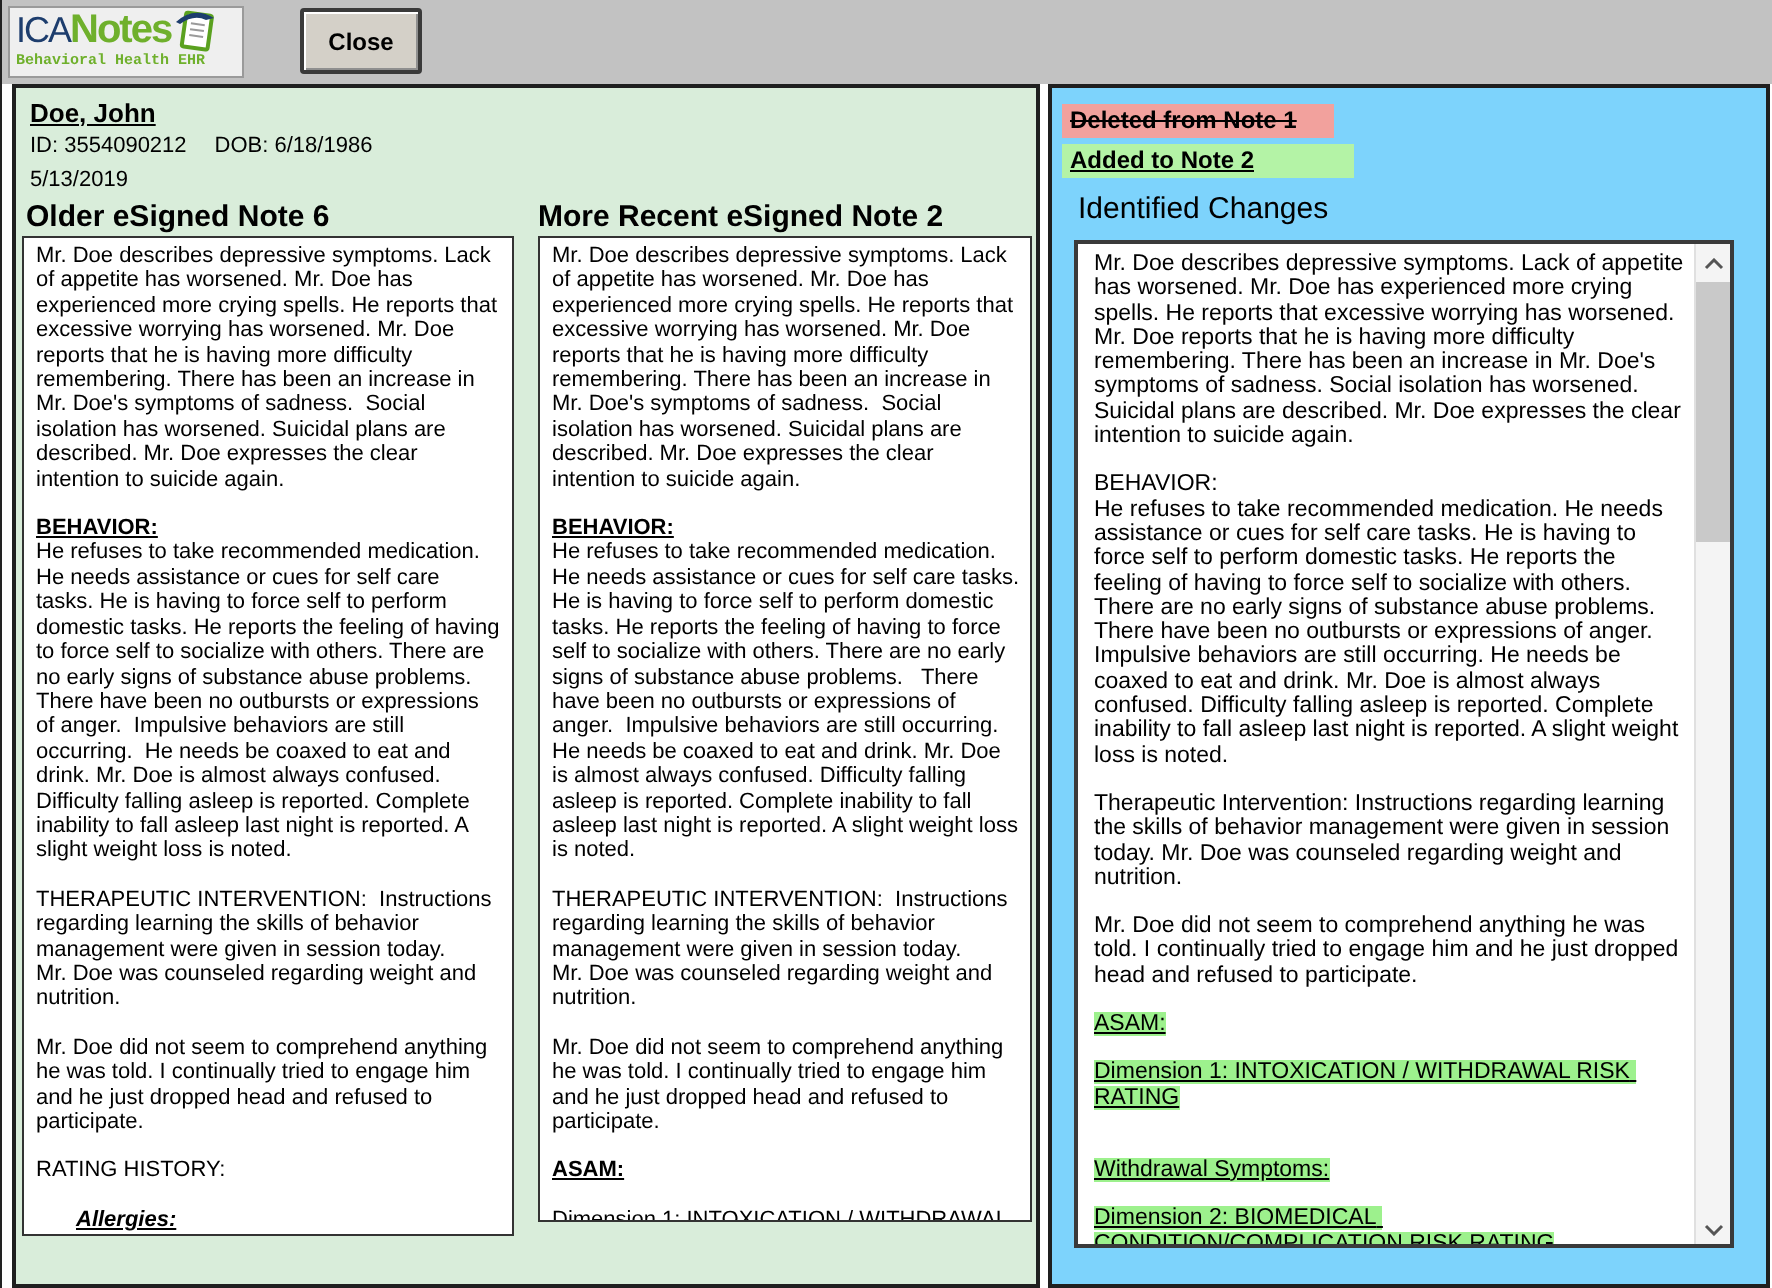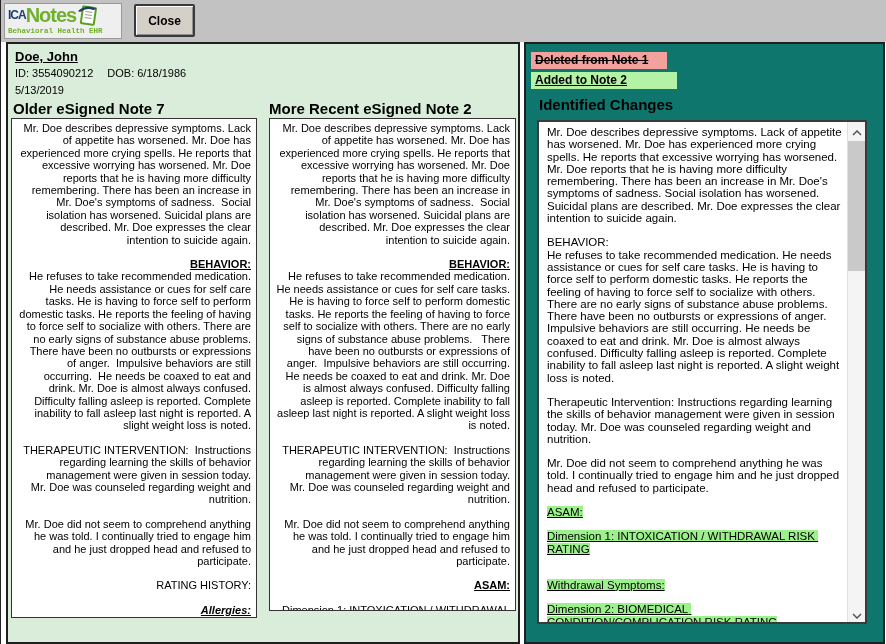--- a/index.html
+++ b/index.html
@@ -13,66 +13,66 @@
   .topbar{
     position:absolute;left:0;top:0;width:886px;height:42px;
     background:var(--topbar-bg,#c2c2c2);
   }
   .logo{
     position:absolute;left:3px;top:3px;width:118px;height:36px;
     background:#efefef;border:1px solid #9a9a9a;box-sizing:border-box;
     padding:1px 2px 0 3px;overflow:hidden;
   }
   .logo-row{display:flex;align-items:flex-start;line-height:20px;height:21px;}
-  .logo-ica{color:var(--logo-blue,#1d3d6d);font-weight:bold;font-size:12px;letter-spacing:-1px;}
+  .logo-ica{color:var(--logo-blue,#1d3d6d);font-weight:normal;font-size:18px;letter-spacing:-1px;}
   .logo-notes{color:var(--logo-green,#6fb02c);font-weight:bold;font-size:20px;letter-spacing:-1px;}
   .logo-doc{margin-left:1px;margin-top:0;}
   .logo-tagline{color:var(--logo-green,#6fb02c);font-size:7.5px;font-weight:bold;margin-top:1px;letter-spacing:0;font-family:Liberation Mono, monospace;}
   .close-btn{
-    position:absolute;left:133px;top:4px;width:61px;height:33px;
+    position:absolute;left:149px;top:4px;width:61px;height:33px;
     background:#d4d0c8;border:2px solid #3a3a3a;border-radius:2px;
     box-shadow:inset 1px 1px 0 #ffffff, inset -1px -1px 0 #8f8f8f;
     font-family:"Liberation Sans", sans-serif;
     font-size:12px;font-weight:bold;color:#000;cursor:pointer;
   }
   
   .left-panel{
     position:absolute;left:5px;top:42px;width:514px;height:602px;
-    background:var(--panel-green,#d9edda);border:2px solid #1f1f1f;box-sizing:border-box;text-align:right;
+    background:var(--panel-green,#d9edda);border:2px solid #1f1f1f;box-sizing:border-box;
   }
   .patient-name{position:absolute;left:7px;top:5px;font-size:13px;font-weight:bold;text-decoration:underline;color:#000;}
   .patient-line1{position:absolute;left:7px;top:23px;font-size:11px;color:#000;}
   .patient-line1 .sp{display:inline-block;width:14px;}
   .patient-date{position:absolute;left:7px;top:40px;font-size:11px;color:#000;}
   .col-title{position:absolute;top:56px;font-size:15px;font-weight:bold;color:#000;}
   .col-title.c1{left:5px;}
   .col-title.c2{left:261px;}
   .note-box{
     position:absolute;background:#ffffff;border:1px solid #333;box-sizing:border-box;
     font-size:11px;line-height:12.4px;color:#000;
     padding:3px 5px 3px 6px;overflow:hidden;
   }
   .note-box.b1{left:3px;top:74px;width:246px;height:500px;}
   .note-box.b2{left:261px;top:74px;width:247px;height:493px;}
   
   .right-panel{
     position:absolute;left:523px;top:42px;width:361px;height:602px;
-    background:#0f766e;border:2px solid #1f1f1f;box-sizing:border-box;
+    background:#7dd3fc;border:2px solid #1f1f1f;box-sizing:border-box;
   }
   .legend-deleted{
     position:absolute;left:5px;top:8px;width:136px;height:17px;line-height:17px;
     background:var(--deleted-bg,#f2a19d);color:#000;font-size:12px;font-weight:bold;
     text-decoration:line-through;padding-left:4px;box-sizing:border-box;
   }
   .legend-added{
     position:absolute;left:5px;top:28px;width:146px;height:17px;line-height:17px;
     background:var(--added-bg,#b4f3a6);color:#000;font-size:12px;font-weight:bold;
     text-decoration:underline;padding-left:4px;box-sizing:border-box;
   }
-  .changes-title{position:absolute;left:13px;top:52px;font-size:15px;font-weight:bold;color:#000;}
+  .changes-title{position:absolute;left:13px;top:52px;font-size:15px;font-weight:normal;color:#000;}
   .changes-box{
     position:absolute;left:11px;top:76px;width:330px;height:504px;
     border:2px solid #3a3a3a;box-sizing:border-box;background:#fff;
   }
   .changes-text{
     position:absolute;left:0;top:0;right:17px;bottom:0;
     font-size:11.5px;line-height:12.3px;color:#000;
     padding:4px 5px 0 8px;overflow:hidden;
   }
   
@@ -119,21 +119,21 @@
   <button class="close-btn">Close</button>
 </div>
 
 <div class="left-panel">
   <div class="patient-name">Doe, John</div>
   <div class="patient-line1">
     <span>ID: 3554090212</span><span class="sp"></span><span>DOB: 6/18/1986</span>
   </div>
   <div class="patient-date">5/13/2019</div>
 
-  <div class="col-title c1">Older eSigned Note 7</div>
+  <div class="col-title c1">Older eSigned Note 6</div>
   <div class="col-title c2">More Recent eSigned Note 2</div>
 
   <div class="note-box b1">
       <div class="blk text">Mr. Doe describes depressive symptoms. Lack of appetite has worsened. Mr. Doe has experienced more crying spells. He reports that excessive worrying has worsened. Mr. Doe reports that he is having more difficulty remembering. There has been an increase in Mr. Doe's symptoms of sadness.  Social isolation has worsened. Suicidal plans are described. Mr. Doe expresses the clear intention to suicide again.</div>
       <div class="blk blank"></div>
       <div class="blk bold-underline">BEHAVIOR:</div>
       <div class="blk text">He refuses to take recommended medication. He needs assistance or cues for self care tasks. He is having to force self to perform domestic tasks. He reports the feeling of having to force self to socialize with others. There are no early signs of substance abuse problems.   There have been no outbursts or expressions of anger.  Impulsive behaviors are still occurring.  He needs be coaxed to eat and drink. Mr. Doe is almost always confused. Difficulty falling asleep is reported. Complete inability to fall asleep last night is reported. A slight weight loss is noted.</div>
       <div class="blk blank"></div>
       <div class="blk text">THERAPEUTIC INTERVENTION:  Instructions regarding learning the skills of behavior management were given in session today.</div>
       <div class="blk text">Mr. Doe was counseled regarding weight and nutrition.</div>

